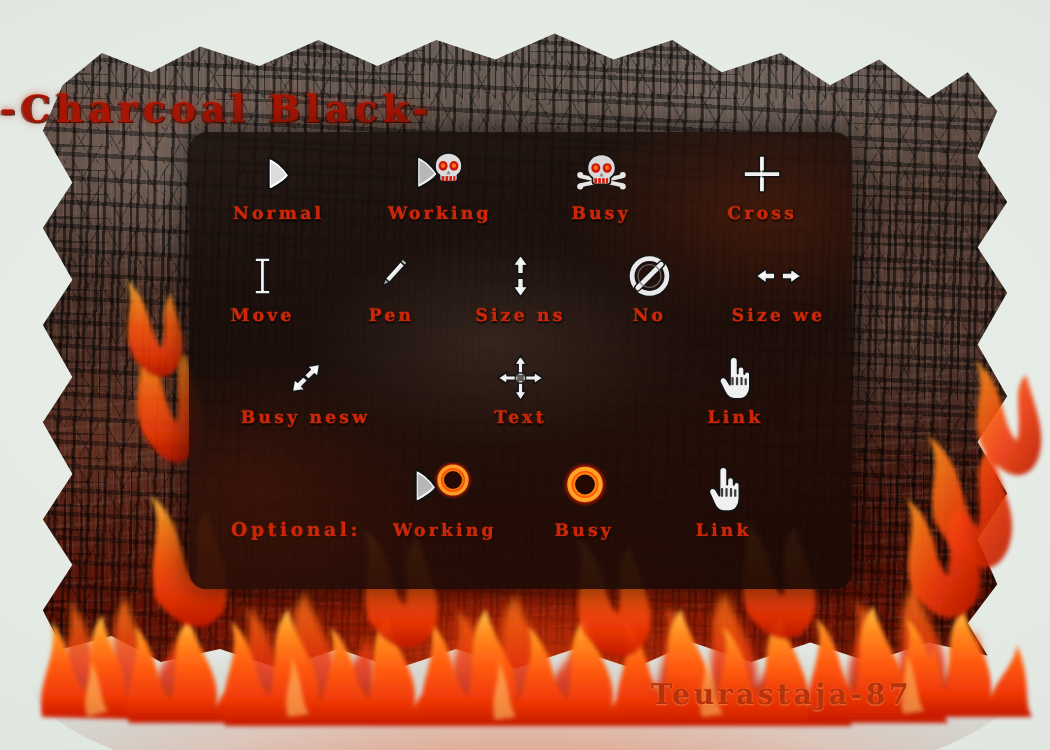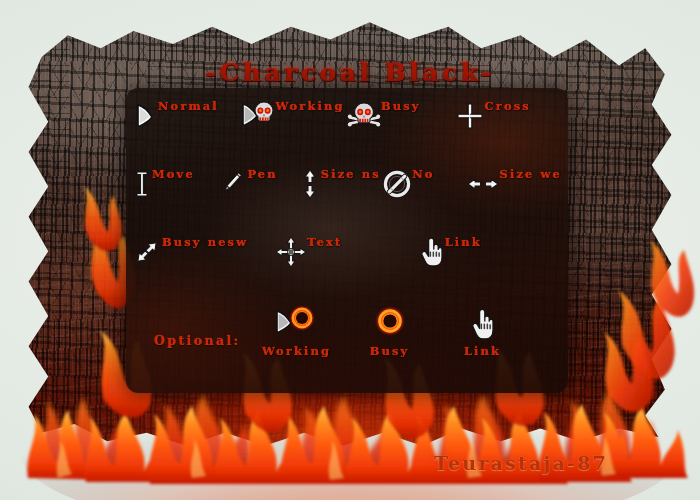--- a/index.html
+++ b/index.html
@@ -116,28 +116,28 @@
     padding: 10px 6px 8px 6px;
     box-sizing: border-box;
   }
 
   .row {
     display: flex;
     height: 68px;
   }
   .row.optional {
     height: 58px;
-    align-items: center;
+    align-items: flex-end;
   }
 
   .cell {
     flex: 1 1 0;
     display: flex;
-    flex-direction: row;
-    align-items: flex-start;
+    flex-direction: column;
+    align-items: center;
     justify-content: flex-start;
   }
 
   .glyph {
     height: 36px;
     display: flex;
     align-items: center;
     justify-content: center;
   }
   .glyph svg { display: block; }
@@ -183,21 +183,21 @@
   }
   .opt-cell .glyph { height: 38px; }
   .opt-spacer { flex: 1 1 auto; }
 
   
   .title {
     position: absolute;
     left: 0;
     top: 58px;
     width: 700px;
-    text-align: center;
+    text-align: left;
     font-family: "DejaVu Serif", "Liberation Serif", serif;
     font-size: 25px;
     font-weight: bold;
     letter-spacing: 3.5px;
     color: #a81505;
     text-shadow:
        0 0 2px rgba(255,70,20,.55),
        0 0 6px rgba(160,20,0,.5),
        1px 1px 0 rgba(0,0,0,.75),
       -1px 1px 0 rgba(0,0,0,.55);

